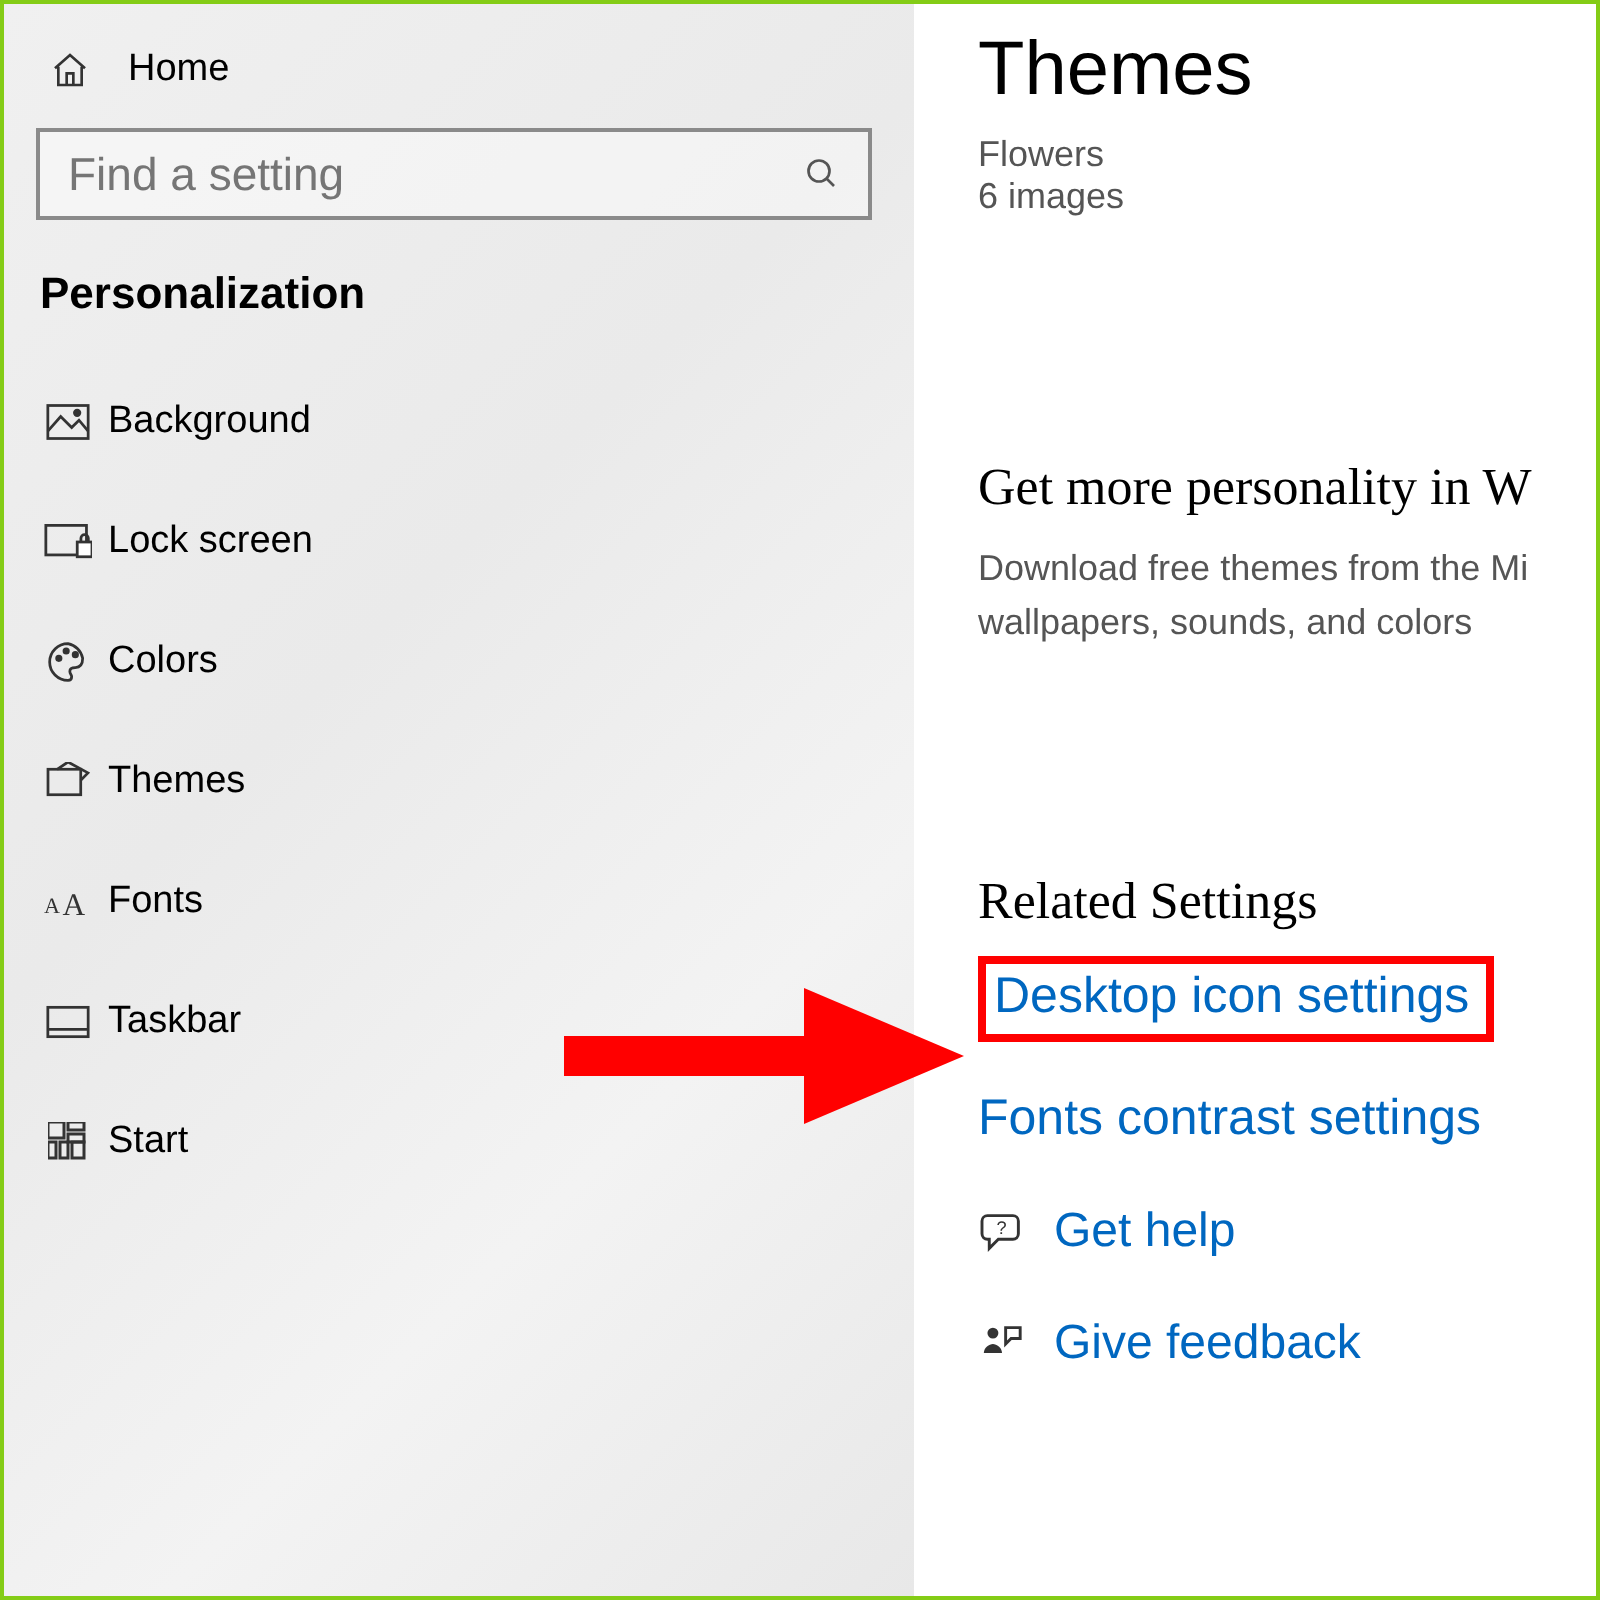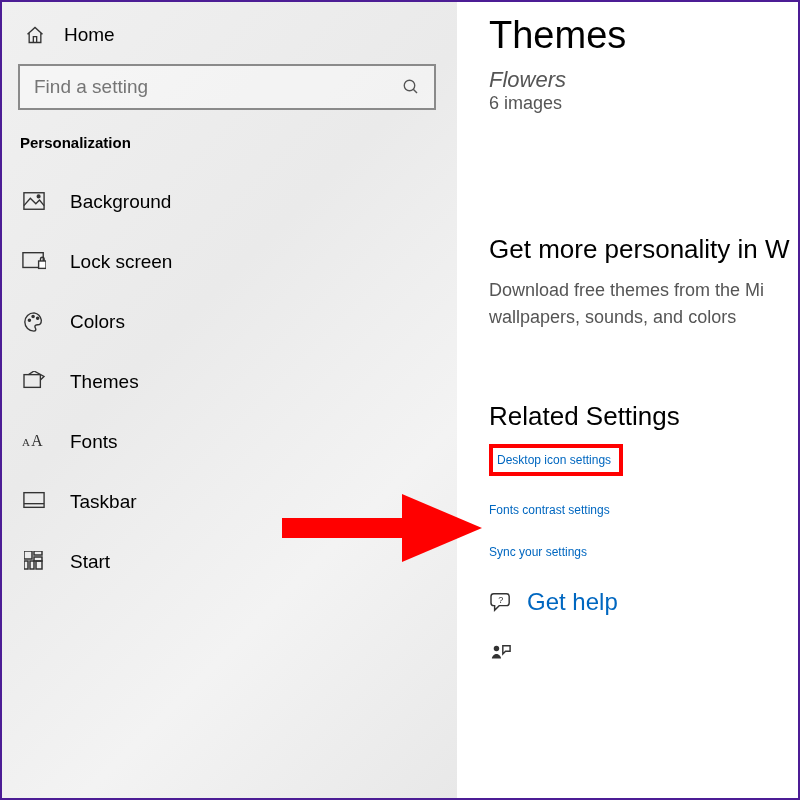--- a/index.html
+++ b/index.html
@@ -1,46 +1,46 @@
 <!DOCTYPE html>
 <html><head>
 <meta charset="utf-8">
 <style>
   * { box-sizing: border-box; margin: 0; padding: 0; }
   html, body { width: 800px; height: 800px; font-family: "Segoe UI", Arial, sans-serif; overflow: hidden; }
-  .frame { width: 800px; height: 800px; border: 2px solid #4c1d95; position: relative; background: #c2410c; }
+  .frame { width: 800px; height: 800px; border: 2px solid #84cc16; position: relative; background: #c2410c; }
   .sidebar {
     position: absolute; left: 0; top: 0; width: 455px; height: 796px;
     background: linear-gradient(135deg, #f0f0f0 0%, #eaeaea 40%, #f3f3f3 70%, #e8e8e8 100%);
     padding-left: 16px;
   }
   .home-row { display: flex; align-items: center; gap: 18px; padding: 22px 0 18px 6px; font-size: 19px; cursor: pointer; }
   .home-row .icon { width: 22px; display:flex; justify-content:center; }
   .search-box {
     width: 418px; height: 46px; border: 2px solid #8a8a8a;
     display: flex; align-items: center; justify-content: space-between;
     padding: 0 14px; margin: 0 0 24px 0; background: rgba(255,255,255,0.4);
   }
   .search-box input {
-    border: none; outline: none; background: transparent; font-size: 19px; color: #555; width: 350px;
-  }
-  .section { font-size: 15px; font-weight: 600; margin: 8px 0 40px 2px; }
+    border: none; outline: none; background: transparent; font-size: 23px; color: #555; width: 350px;
+  }
+  .section { font-size: 22px; font-weight: 600; margin: 8px 0 40px 2px; }
   .nav { display: flex; flex-direction: column; gap: 38px; padding-left: 4px; }
-  .nav-item { display: flex; align-items: flex-start; gap: 24px; font-size: 19px; cursor: pointer; }
+  .nav-item { display: flex; align-items: center; gap: 8px; font-size: 19px; cursor: pointer; }
   .nav-item .icon { width: 24px; display:flex; justify-content:center; }
   .main {
     position: absolute; left: 455px; top: 0; right: 0; height: 796px;
     background: #fff; padding: 12px 0 0 32px;
   }
   .title { font-size: 38px; font-weight: 400; margin-bottom: 10px; }
-  .sub1 { font-size: 22px; color: #555; font-style: italic; }
+  .sub1 { font-size: 18px; color: #555; }
   .sub2 { font-size: 18px; color: #555; margin-bottom: 120px; }
-  .h2 { font-size: 26px; font-weight: 400; margin-bottom: 12px; }
-  .body { font-size: 18px; color: #555; line-height: 1.5; margin-bottom: 70px; }
-  .link { font-size: 12px; color: #0067c0; cursor: pointer; display: inline-block; }
+  .h2 { font-size: 26px; font-weight: 400; margin-bottom: 12px; font-family: Liberation Serif, serif; }
+  .body { font-size: 18px; color: #555; line-height: 1.5; margin-bottom: 111px; }
+  .link { font-size: 25px; color: #0067c0; cursor: pointer; display: inline-block; }
   .link-row { margin-bottom: 24px; }
   .boxed { border: 4px solid #ff0000; padding: 2px 8px 4px 4px; display:inline-block; }
   .help-row { display:flex; align-items:center; gap:14px; margin-top: 28px; }
   .help-row .icon { width:24px; display:flex; justify-content:center; color:#333; }
   .help-row .link { font-size: 24px; }
   .arrow {
     position: absolute; left: 280px; top: 492px; width: 180px; height: 68px;
     pointer-events: none;
   }
   svg { display: block; }
@@ -163,42 +163,40 @@
   <div class="h2">Related Settings</div>
 
   <div class="link-row">
     <span class="boxed">
       <span class="link">Desktop icon settings</span>
     </span>
   </div>
   <div class="link-row">
     <span class="link">Fonts contrast settings</span>
   </div>
-  <div class="link-row">
-    <span class="link">Sync your settings</span>
-  </div>
 
   <div class="help-row">
     <span class="icon">
       <svg width="22" height="20" viewBox="0 0 24 22" fill="none" stroke="#333" stroke-width="1.6">
         <path d="M4 2h14a3 3 0 0 1 3 3v7a3 3 0 0 1-3 3H10l-5 5v-5H4a3 3 0 0 1-3-3V5a3 3 0 0 1 3-3z"></path>
         <text x="9" y="12" font-size="10" fill="#333" stroke="none">?</text>
       </svg>
     </span>
     <span class="link">Get help</span>
   </div>
 
   <div class="help-row">
     <span class="icon">
       <svg width="22" height="20" viewBox="0 0 24 22" fill="#333">
         <circle cx="7" cy="5" r="3"></circle>
             <path d="M2 16c0-3 3-5 5-5s5 2 5 5H2z"></path>
         <path d="M14 2h8v6h-5l-3 3V2z" fill="none" stroke="#333" stroke-width="1.6"></path>
       </svg>
     </span>
+    <span class="link">Give feedback</span>
   </div>
 </div>
 
 <div class="arrow">
   <svg width="200" height="68" viewBox="0 0 200 68">
     <rect x="0" y="24" width="130" height="20" fill="#ff0000"></rect>
     <polygon points="120,0 200,34 120,68" fill="#ff0000"></polygon>
   </svg>
 </div>
 

